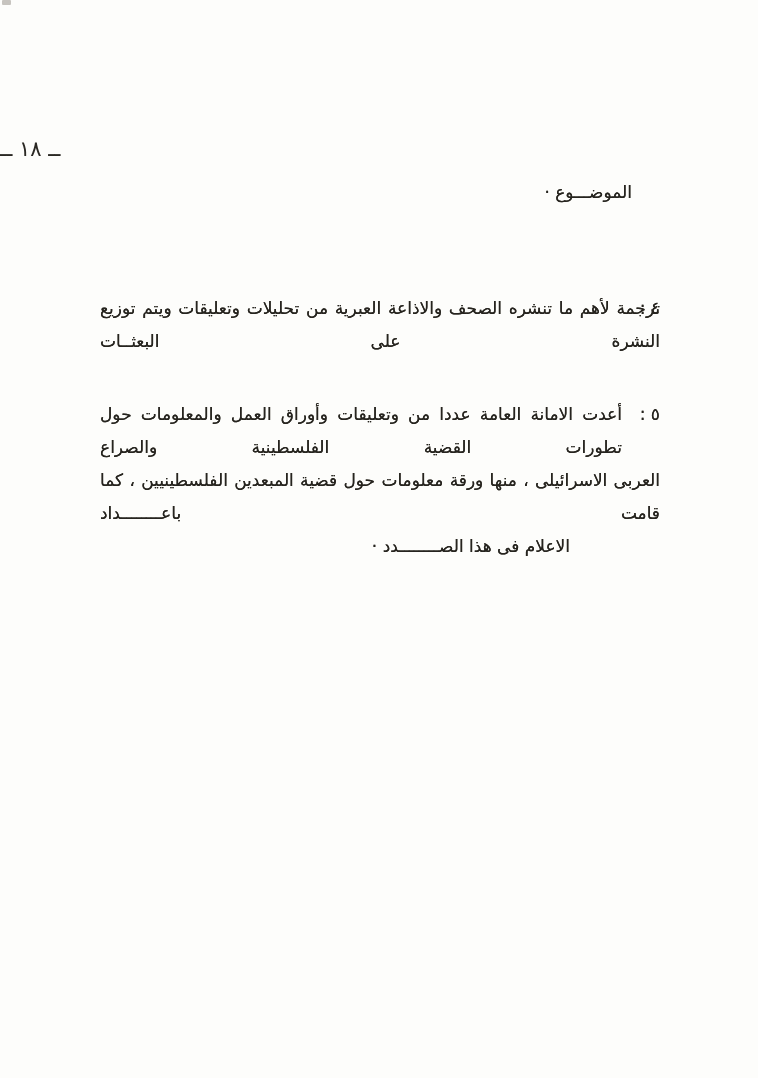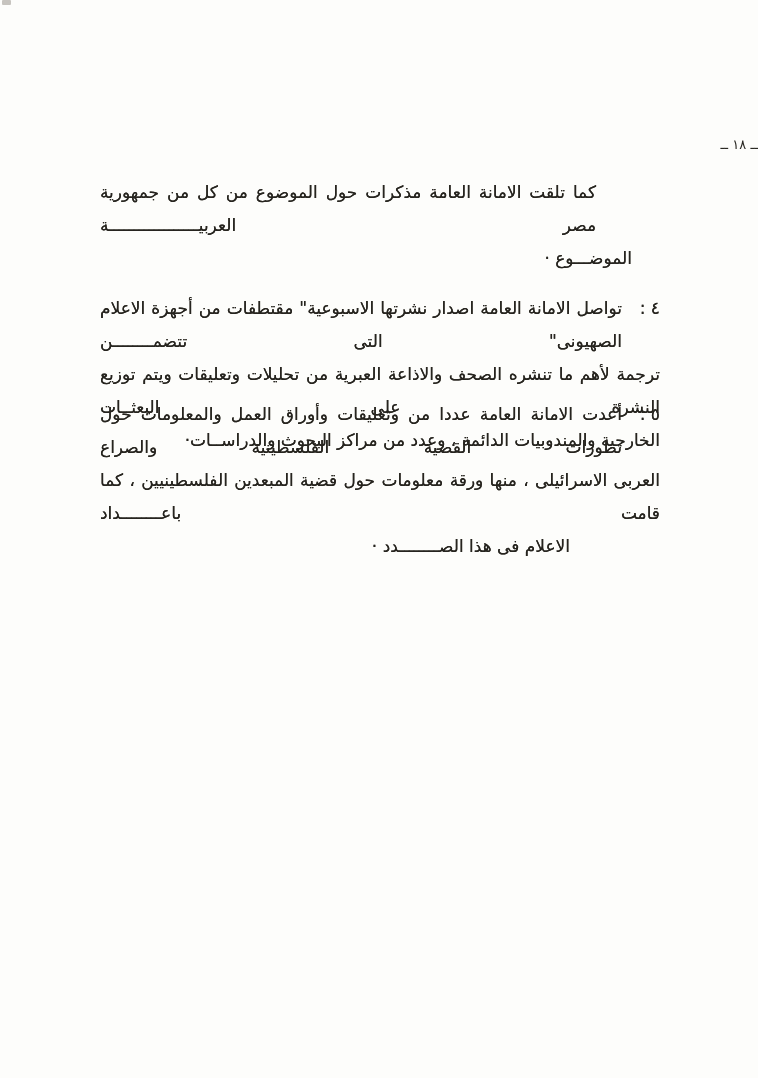--- a/index.html
+++ b/index.html
@@ -24,22 +24,22 @@
     height: 5px;
     background: #9a968e;
     opacity: .55;
     border-radius: 1px;
   }
   .pagenum {
     position: absolute;
     top: 137px;
     left: 0;
     right: 0;
-    text-align: right;
-    font-size: 13px;
+    text-align: left;
+    font-size: 21px;
     letter-spacing: 2px;
     color: #2a2823;
   }
   .content {
     position: absolute;
     top: 0;
     right: 98px;
     left: 100px;
     height: 100%;
   }
@@ -82,29 +82,26 @@
 
 <div class="page">
 
   <div class="scan-speck"></div>
 
   <div class="pagenum">ــ ١٨ ــ</div>
 
   <div class="content">
 
     <div class="para intro">
-      <div class="line just indent-intro">كما تلقت الامانة العامة مذكرات حول الموضوع من كل من جمهورية مصر العربيــــــــــــــــــة</div>
       <div class="line endline indent-introend">الموضـــوع ·</div>
     </div>
 
     <div class="para item-4">
       <div class="marker">٤ :</div>
-      <div class="line just indent-first">تواصل الامانة العامة اصدار نشرتها الاسبوعية" مقتطفات من أجهزة الاعلام الصهيونى" التى تتضمــــــــن</div>
       <div class="line just">ترجمة لأهم ما تنشره الصحف والاذاعة العبرية من تحليلات وتعليقات ويتم توزيع النشرة على البعثــات</div>
-      <div class="line endline">الخارجية والمندوبيات الدائمة ،  وعدد من مراكز البحوث والدراســات·</div>
     </div>
 
     <div class="para item-5">
       <div class="marker">٥ :</div>
       <div class="line just indent-first">أعدت الامانة العامة عددا من وتعليقات وأوراق العمل والمعلومات حول تطورات القضية الفلسطينية والصراع</div>
       <div class="line just">العربى الاسرائيلى ،  منها ورقة معلومات  حول قضية المبعدين الفلسطينيين ،  كما قامت باعــــــــداد</div>
       <div class="line endline indent-lastline">الاعلام فى هذا الصــــــــدد ·</div>
     </div>
 
   </div>

